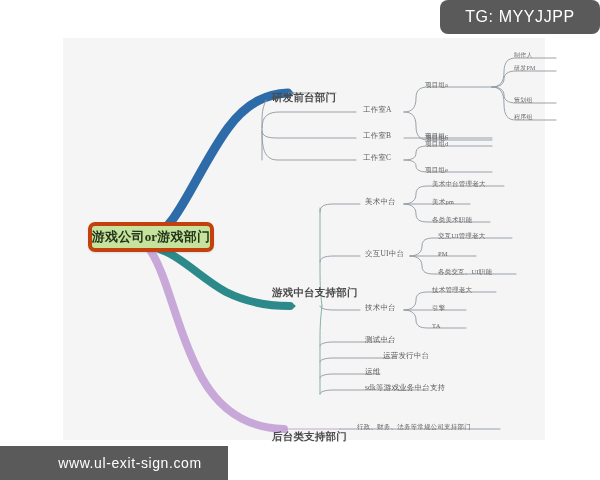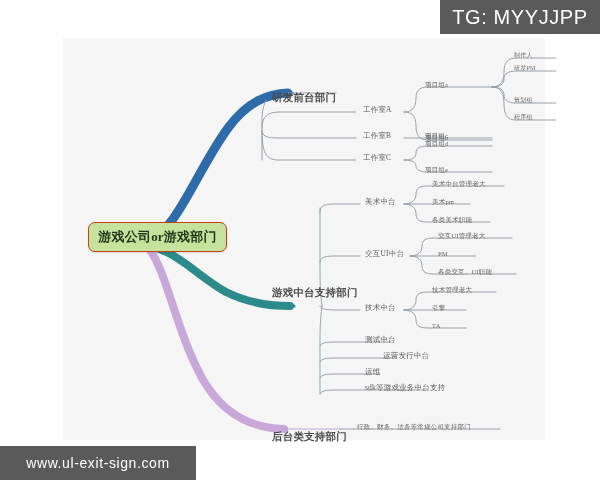--- a/index.html
+++ b/index.html
@@ -22,45 +22,45 @@
   
   .node{
     position:absolute;
     color:#3b3b3b;
     white-space:nowrap;
     line-height:1.1;
     letter-spacing:.2px;
   }
   .root{
     left:88px;top:222px;
-    width:139px;height:30px;
+    width:126px;height:30px;
     box-sizing:border-box;
     background:#c6e29c;
-    border:1px solid #c2410c;
+    border:4px solid #c2410c;
     border-radius:7px;
     display:flex;align-items:center;justify-content:center;
     font-size:13px;font-weight:bold;color:#23351a;
     box-shadow:0 1px 2px rgba(0,0,0,.10);
   }
   .lvl1{font-size:10.5px;color:#4a4a4a;font-weight:bold;}
   .lvl2{font-size:7.5px;color:#5a5a5a;}
   .lvl3{font-size:6.5px;color:#636363;}
   .lvl4{font-size:6px;color:#6b6b6b;}
 
   
   .badge{
     position:absolute;
     background:#5a5a5a;
     color:#ffffff;
     font-family:"Liberation Sans","DejaVu Sans",sans-serif;
     display:flex;align-items:center;justify-content:center;
     letter-spacing:.6px;
   }
-  #tg-badge{right:0;top:0;width:160px;height:34px;font-size:20px;}
-  #url-badge{left:0;bottom:0;width:196px;height:34px;font-size:14px;}
+  #tg-badge{right:0;top:0;width:160px;height:34px;font-size:16px;border-radius:8px;}
+  #url-badge{left:0;bottom:0;width:196px;height:34px;font-size:14px;padding-left:32px;}
   #watermark{
     position:absolute;left:444px;top:406px;
     font-family:"Liberation Sans","DejaVu Sans",sans-serif;
     font-size:15px;color:#d2d2d2;letter-spacing:.5px;
     white-space:nowrap;
   }
   #watermark .zhihu{font-family:"Liberation Serif",serif;margin-right:2px;}
 </style>
 </head>
 <body>

